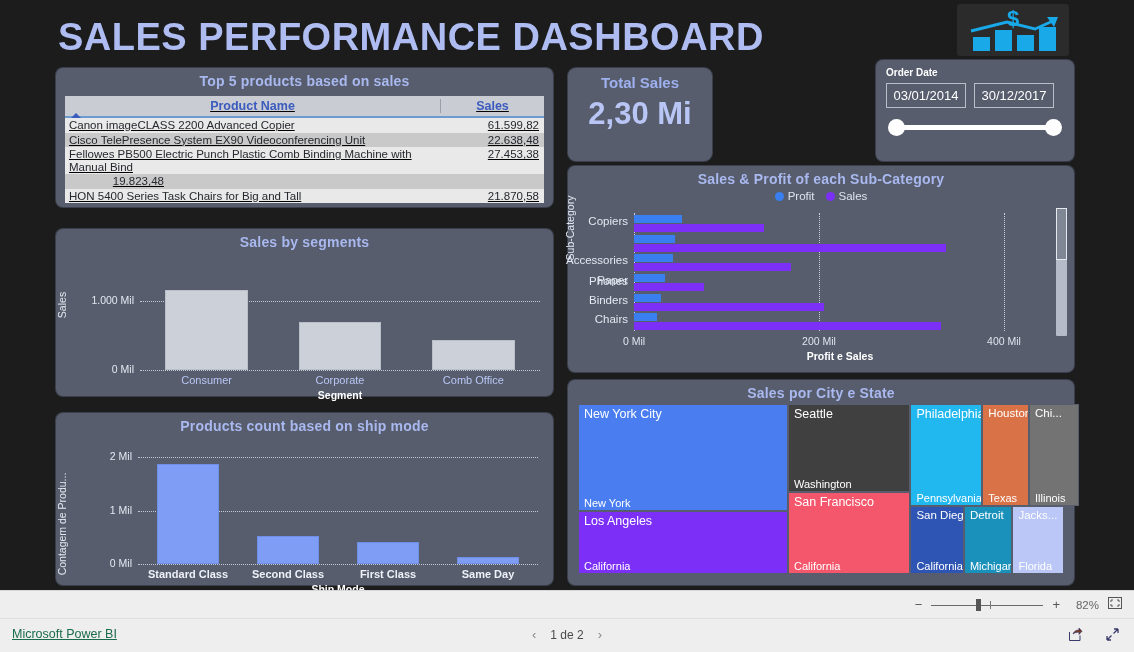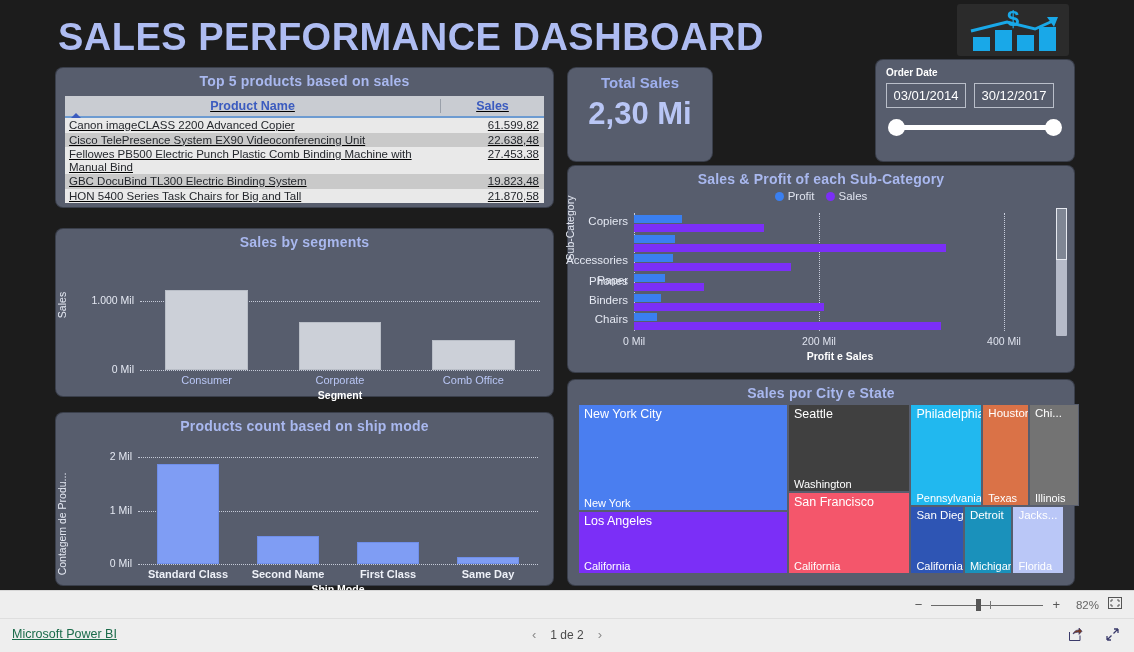--- a/index.html
+++ b/index.html
@@ -226,21 +226,20 @@
       </div>
       <div class="tr even">
         <div class="td-name">Cisco TelePresence System EX90 Videoconferencing Unit</div>
         <div class="td-sales">22.638,48</div>
       </div>
       <div class="tr odd">
         <div class="td-name">Fellowes PB500 Electric Punch Plastic Comb Binding Machine with Manual Bind</div>
         <div class="td-sales">27.453,38</div>
       </div>
       <div class="tr even">
-        <div class="td-name">GBC DocuBind TL300 Electric Binding System</div>
         <div class="td-sales">19.823,48</div>
       </div>
       <div class="tr odd">
         <div class="td-name">HON 5400 Series Task Chairs for Big and Tall</div>
         <div class="td-sales">21.870,58</div>
       </div>
     </div>
   </div>
 
   <div class="panel kpi" id="kpi-sales">
@@ -330,21 +329,21 @@
     <div class="ship-plot" id="ship-plot">
         <div class="gridh" style="top: 8.02326px;"></div>
         <div class="ytick" style="top: 1.02326px; right: 406px;">2 Mil</div>
         <div class="gridh" style="top: 61.5116px;"></div>
         <div class="ytick" style="top: 54.5116px; right: 406px;">1 Mil</div>
         <div class="gridh" style="top: 115px;"></div>
         <div class="ytick" style="top: 108px; right: 406px;">0 Mil</div>
         <div class="ship-bar" style="height: 100.023px; width: 62px; left: 19px;"></div>
         <div class="ship-xlabel" style="left: 0px; width: 100px; top: 119px;">Standard Class</div>
         <div class="ship-bar" style="height: 28.3488px; width: 62px; left: 119px;"></div>
-        <div class="ship-xlabel" style="left: 100px; width: 100px; top: 119px;">Second Name</div>
+        <div class="ship-xlabel" style="left: 100px; width: 100px; top: 119px;">Second Class</div>
         <div class="ship-bar" style="height: 22.4651px; width: 62px; left: 219px;"></div>
         <div class="ship-xlabel" style="left: 200px; width: 100px; top: 119px;">First Class</div>
         <div class="ship-bar" style="height: 6.95349px; width: 62px; left: 319px;"></div>
         <div class="ship-xlabel" style="left: 300px; width: 100px; top: 119px;">Same Day</div>
       </div>
     <div class="axis-title-x" id="ship-xtitle" style="left: 282px; top: 170px; transform: translateX(-50%);">Ship Mode</div>
   </div>
 
   <div class="panel" id="treemap">
     <div class="panel-title">Sales por City e State</div>

